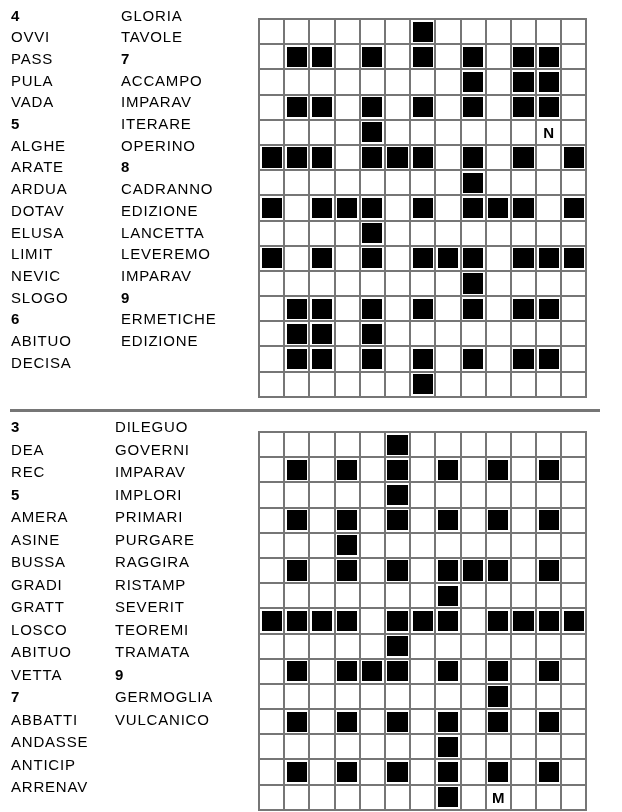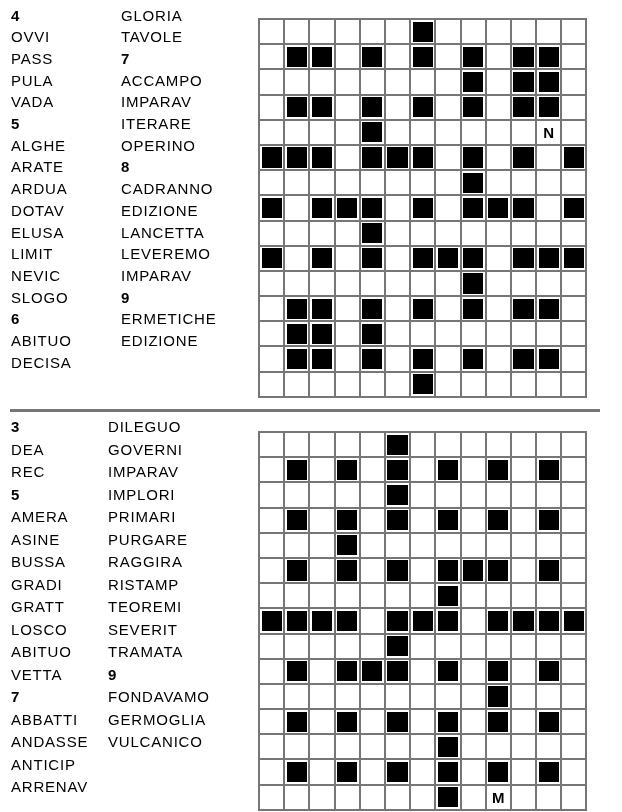--- a/index.html
+++ b/index.html
@@ -51,21 +51,21 @@
     left: 10px;
     top: 409px;
     width: 590px;
     height: 2.5px;
     background: #767676;
   }
   #p1c1 { left: 11px; top: 4.5px; }
   #p1c2 { left: 121px; top: 4.5px; }
   #p1grid { left: 258px; top: 18px; }
   #p2c1 { left: 11px; top: 416px; }
-  #p2c2 { left: 108px; top: 416px; }
+  #p2c2 { left: 115px; top: 416px; }
   #p2grid { left: 258px; top: 431px; }
 </style>
 </head>
 <body>
 
 <div class="page">
 
   <section>
     <div class="wordlist top" id="p1c1">
         <div class="wl-line num">4</div>
@@ -327,25 +327,24 @@
       </div>
     <div class="wordlist bottom" id="p2c2">
         <div class="wl-line">DILEGUO</div>
         <div class="wl-line">GOVERNI</div>
         <div class="wl-line">IMPARAV</div>
         <div class="wl-line">IMPLORI</div>
         <div class="wl-line">PRIMARI</div>
         <div class="wl-line">PURGARE</div>
         <div class="wl-line">RAGGIRA</div>
         <div class="wl-line">RISTAMP</div>
+        <div class="wl-line">SEVERIT</div>
         <div class="wl-line">TEOREMI</div>
-        <div class="wl-line">SEVERIT</div>
         <div class="wl-line">TRAMATA</div>
         <div class="wl-line num">9</div>
-        <div class="wl-line">FONDAVAMO</div>
         <div class="wl-line">GERMOGLIA</div>
         <div class="wl-line">VULCANICO</div>
       </div>
     <div class="grid" id="p2grid" style="grid-template-columns: repeat(13, 23.2px); grid-auto-rows: 23.2px;">
         <div class="cell"></div>
         <div class="cell"></div>
         <div class="cell"></div>
         <div class="cell"></div>
         <div class="cell"></div>
         <div class="cell black"></div>

